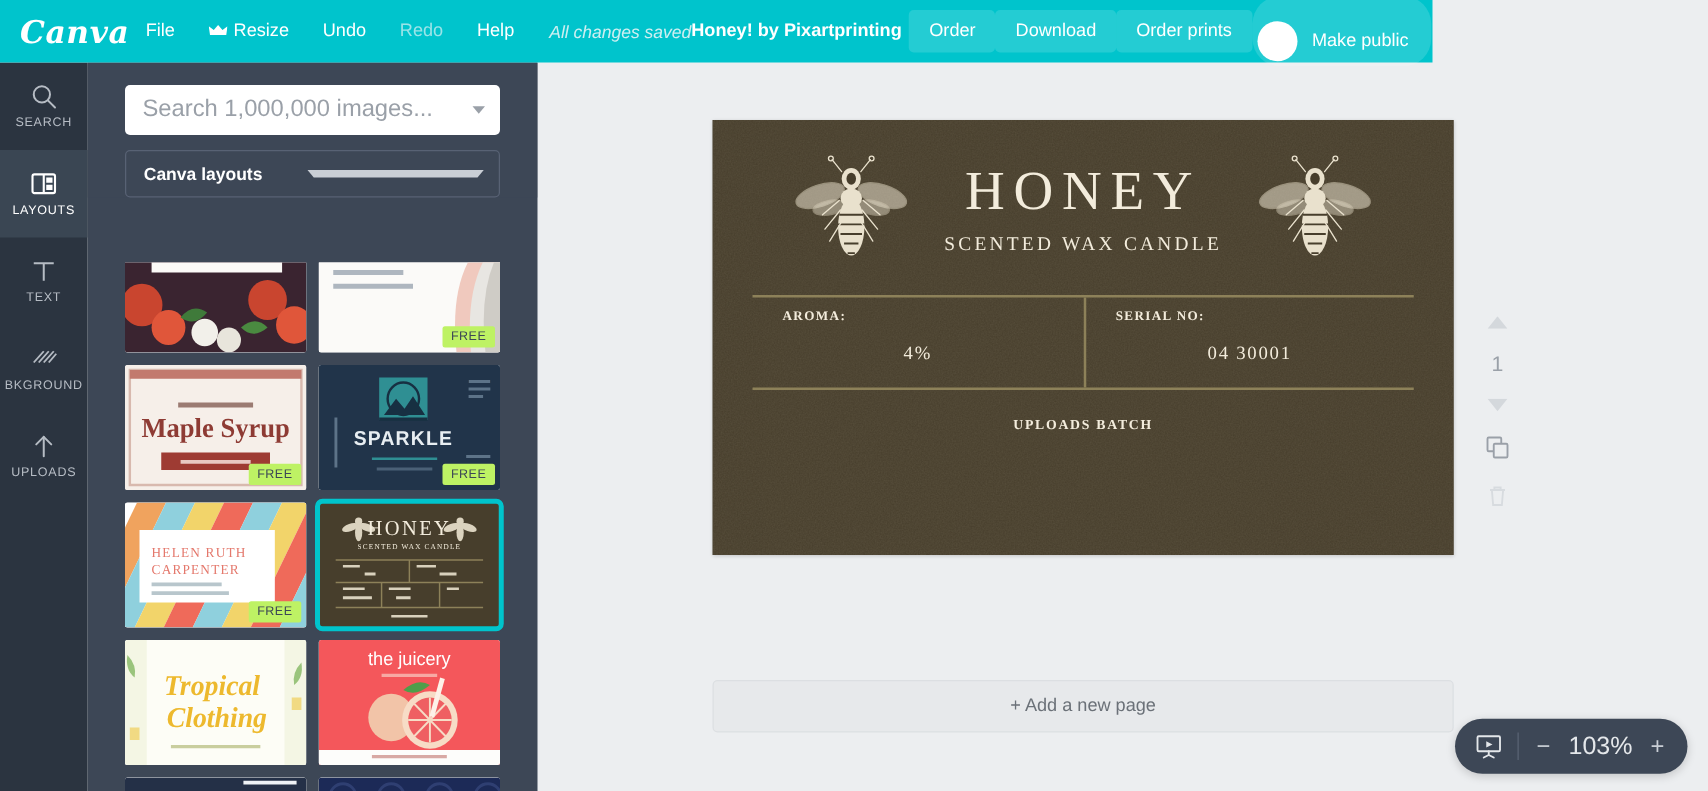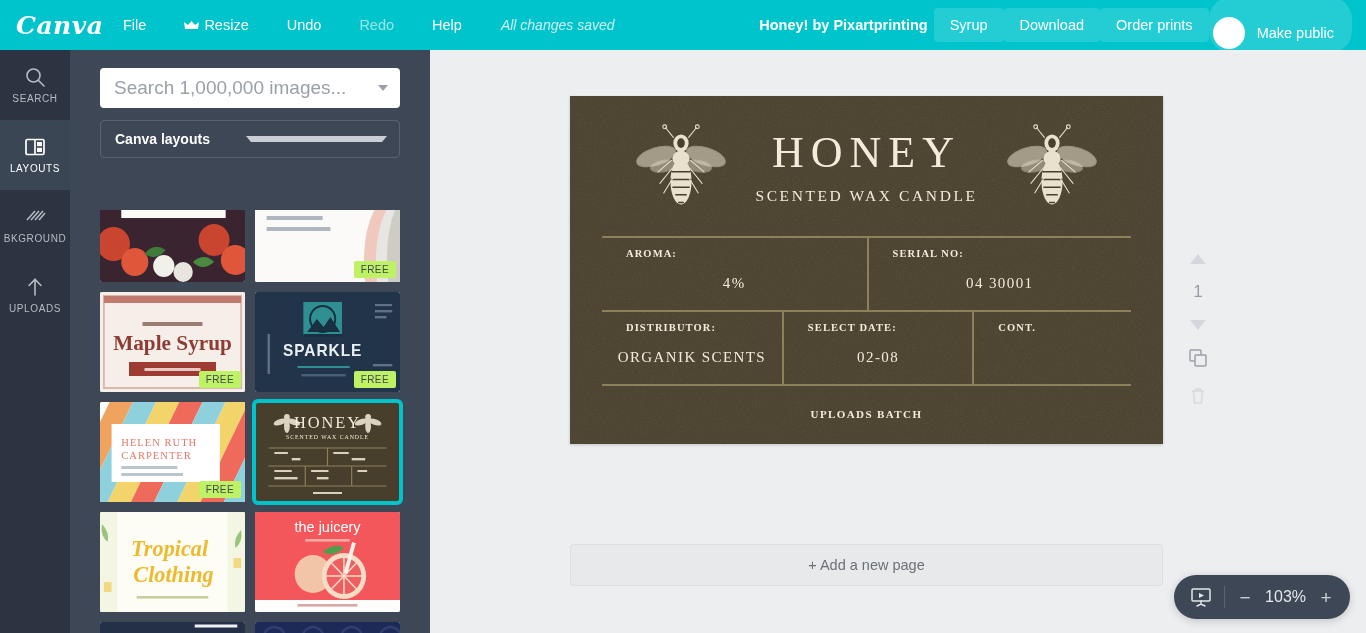--- a/index.html
+++ b/index.html
@@ -5,30 +5,30 @@
   * { box-sizing: border-box; margin: 0; padding: 0; }
   html, body { width: 1366px; height: 633px; overflow: hidden; }
   body {
     font-family: "Liberation Sans", sans-serif;
     background: #eceef0;
     -webkit-font-smoothing: antialiased;
   }
 
   
   .topbar {
-    position: absolute; top: 0; left: 0; width: 1366px; height: 50px;
+    position: absolute; top: 0; left: 0; width: 1146px; height: 50px;
     background: #00c4cc; display: flex; align-items: center;
     z-index: 40;
   }
   .brand {
     width: 110px; padding-left: 16px; color: #fff;
     font-family: "DejaVu Serif", serif; font-style: italic;
     font-size: 25px; font-weight: 700; letter-spacing: .5px;
   }
-  .menu { display: flex; align-items: center; gap: 12px; }
+  .menu { display: flex; align-items: center; gap: 1px; }
   .menu-item {
     color: #fff; font-size: 14.5px; padding: 6px 13px; cursor: pointer;
     white-space: nowrap; border-radius: 3px;
   }
   .menu-item.dim { color: #9ae4e8; }
   .crown { display: inline-block; margin-right: 5px; vertical-align: -1px; }
   .saved {
     color: #cdeff1; font-size: 14px; font-style: italic;
     margin-left: 14px; white-space: nowrap;
   }
@@ -190,21 +190,21 @@
     background: #3d4756; border-radius: 22px; display: flex;
     align-items: center; padding: 0 16px; gap: 12px; z-index: 25;
     box-shadow: 0 2px 8px rgba(0,0,0,.18);
   }
   .zoombar .present { cursor: pointer; display: flex; }
   .zdiv { width: 1px; height: 22px; background: #5a6474; }
   .zbtn {
     color: #c9ced5; font-size: 19px; cursor: pointer; width: 16px;
     text-align: center; line-height: 1; user-select: none;
   }
-  .zval { color: #e4e7ea; font-size: 16px; min-width: 38px; }
+  .zval { color: #e4e7ea; font-size: 20px; min-width: 38px; }
 </style>
 </head>
 <body>
 
 <div class="topbar">
   <div class="brand">Canva</div>
 
   <div class="menu">
     <div class="menu-item">File</div>
     <div class="menu-item">
@@ -215,21 +215,21 @@
       </span><span>Resize</span>
     </div>
     <div class="menu-item">Undo</div>
     <div class="menu-item dim">Redo</div>
     <div class="menu-item">Help</div>
     <div class="saved">All changes saved</div>
   </div>
 
   <div class="top-right">
     <div class="doc-title">Honey! by Pixartprinting</div>
-    <button class="tbtn">Syrup</button>
+    <button class="tbtn">Order</button>
     <button class="tbtn">Download</button>
     <button class="tbtn">Order prints</button>
     <div class="makepublic">
       <div class="avatar"></div>
       <span>Make public</span>
     </div>
   </div>
 </div>
 
 <div class="rail">
@@ -250,20 +250,29 @@
         <rect x="2" y="3.5" width="18" height="15" rx="1.5"></rect>
         <line x1="11" y1="3.5" x2="11" y2="18.5"></line>
         <rect x="13" y="6" width="5" height="4.2" fill="currentColor" stroke="none"></rect>
         <rect x="13" y="11.8" width="5" height="4.2" fill="currentColor" stroke="none"></rect>
       </svg>
     </span>
     <span class="lbl">LAYOUTS</span>
   </div>
 
 
+  <div class="rail-item">
+    <span>
+      <svg width="22" height="22" viewBox="0 0 22 22" fill="none" stroke="currentColor" stroke-width="1.6">
+        <line x1="3" y1="4.5" x2="19" y2="4.5"></line>
+          <line x1="11" y1="4.5" x2="11" y2="18.5"></line>
+      </svg>
+    </span>
+    <span class="lbl">TEXT</span>
+  </div>
 
   <div class="rail-item">
     <span>
       <svg width="22" height="22" viewBox="0 0 22 22" fill="none" stroke="currentColor" stroke-width="1.5">
         <line x1="3" y1="14" x2="11" y2="5"></line>
           <line x1="7" y1="14" x2="15" y2="5"></line>
         <line x1="11" y1="14" x2="19" y2="5"></line>
           <line x1="15" y1="14" x2="21" y2="7"></line>
       </svg>
     </span>
@@ -559,34 +568,20 @@
         <div class="trow">
           <div class="cell" style="width:50%">
             <div class="c-lab">AROMA:</div>
             <div class="c-val">4%</div>
           </div>
           <div class="cell" style="width:50%">
             <div class="c-lab">SERIAL NO:</div>
             <div class="c-val">04 30001</div>
           </div>
         </div>
-        <div class="trow">
-          <div class="cell" style="width:34%">
-            <div class="c-lab">DISTRIBUTOR:</div>
-            <div class="c-val">ORGANIK SCENTS</div>
-          </div>
-          <div class="cell" style="width:36%">
-            <div class="c-lab">SELECT DATE:</div>
-            <div class="c-val">02-08</div>
-          </div>
-          <div class="cell" style="width:30%">
-            <div class="c-lab">CONT.</div>
-            <div class="c-val"></div>
-          </div>
-        </div>
       </div>
 
       <div class="d-foot">UPLOADS BATCH</div>
     </div>
   </div>
 
   <div class="pagectl">
     <span class="arrow">
       <svg width="16" height="10" viewBox="0 0 16 10">
           <polygon points="8,0 16,10 0,10" fill="#b9bfc6"></polygon>

